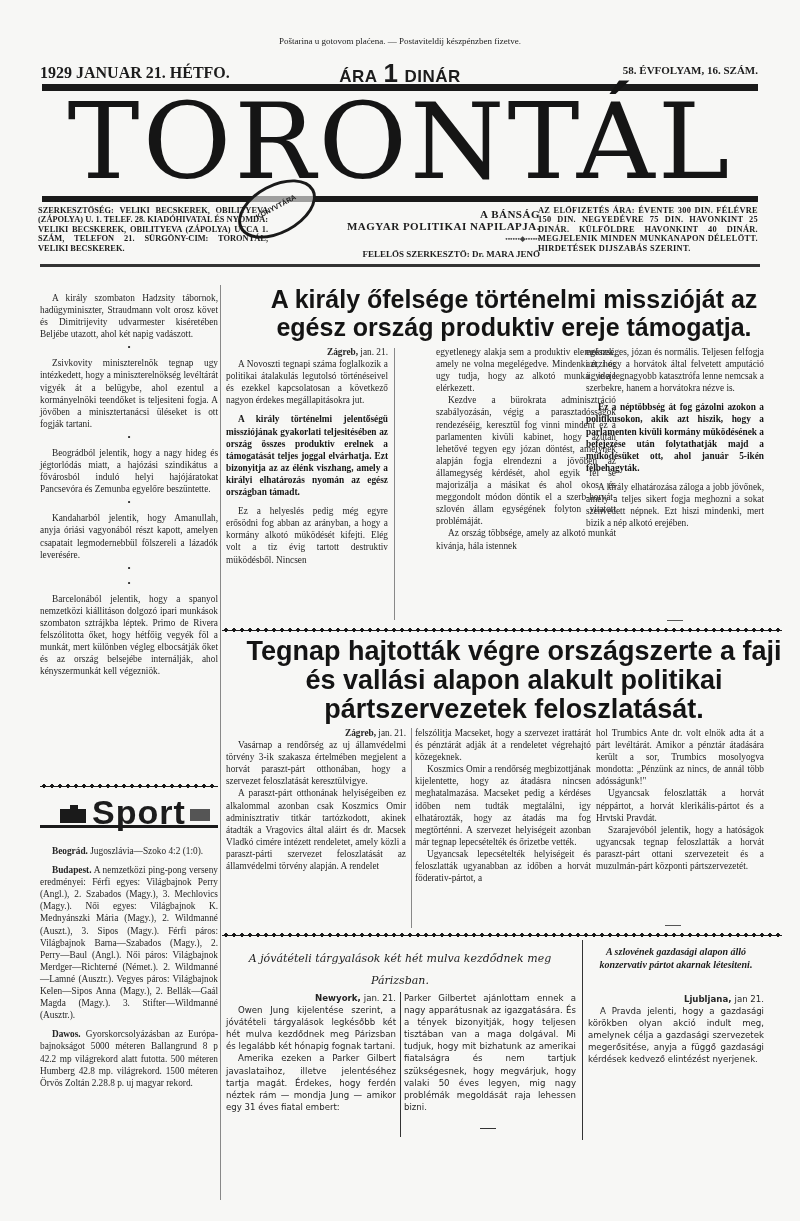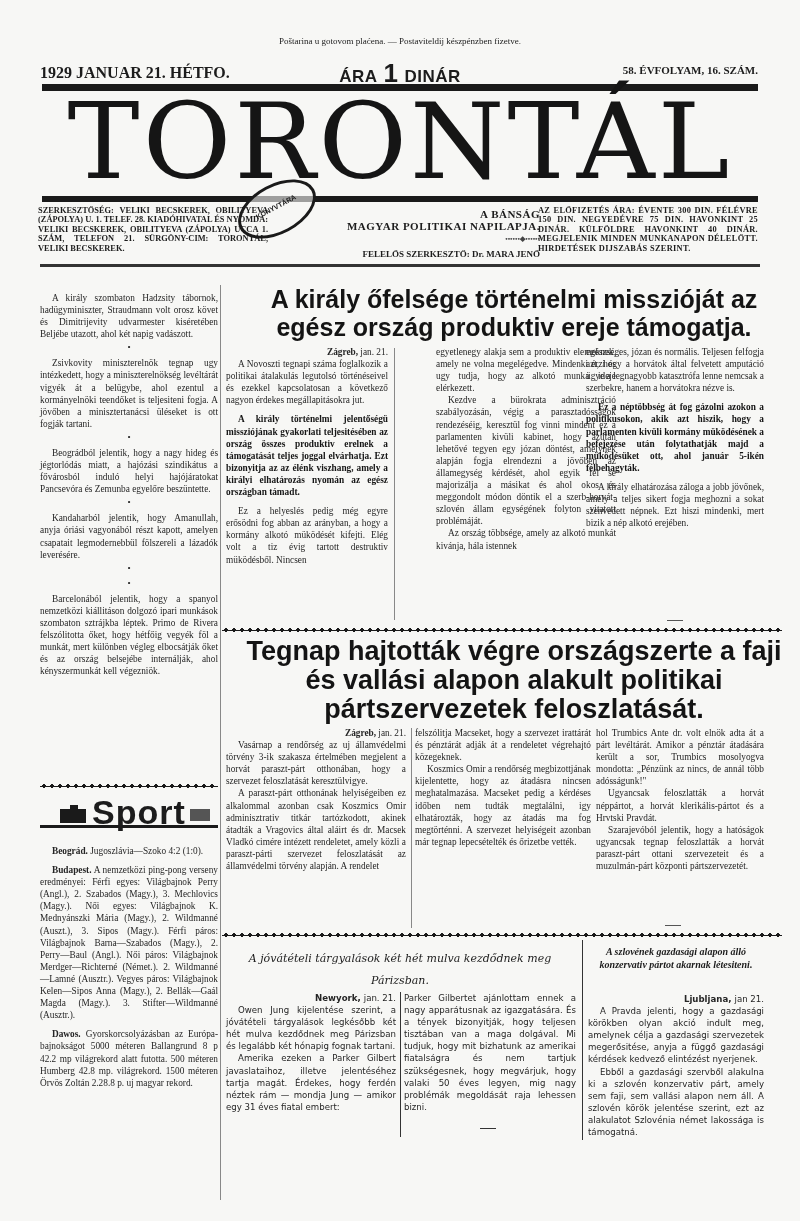--- a/index.html
+++ b/index.html
@@ -137,20 +137,21 @@
 <div class="abs h1 head2">Tegnap hajtották végre országszerte a faji és vallási alapon alakult politikai pártszervezetek feloszlatását.</div>
 <div class="abs col" style="top:727px;left:226px;width:180px;">
   <p class="lead"><span style="font-weight:bold">Zágreb,</span> <span>jan. 21.</span></p>
   <p>Vasárnap a rendőrség az uj államvédelmi törvény 3-ik szakasza értelmében megjelent a horvát paraszt-párt otthonában, hogy a szervezet feloszlatását keresztülvigye.</p>
   <p>A paraszt-párt otthonának helyiségeiben ez alkalommal azonban csak Koszmics Omir adminisztrativ titkár tartózkodott, akinek átadták a Vragovics által aláirt és dr. Macsek Vladkó cimére intézett rendeletet, amely közli a paraszt-párti szervezet feloszlatását az államvédelmi törvény alapján. A rendelet</p>
 </div>
 <div class="abs vline" style="top:728px;left:411px;height:200px;"></div>
 <div class="abs col" style="top:727px;left:415px;width:176px;">
   <p style="text-indent:0">felszólitja Macseket, hogy a szervezet irattárát és pénztárát adják át a rendeletet végrehajtó közegeknek.</p>
   <p>Koszmics Omir a rendőrség megbizottjának kijelentette, hogy az átadásra nincsen meghatalmazása. Macseket pedig a kérdéses időben nem tudták megtalálni, igy elhatározták, hogy az átadás ma fog megtörténni. A szervezet helyiségeit azonban már tegnap lepecsételték és őrizetbe vették.</p>
+  <p>Ugyancsak lepecsételték helyiségeit és feloszlatták ugyanabban az időben a horvát föderativ-pártot, a</p>
 </div>
 <div class="abs col" style="top:727px;left:596px;width:168px;">
   <p style="text-indent:0">hol Trumbics Ante dr. volt elnök adta át a párt levéltárát. Amikor a pénztár átadására került a sor, Trumbics mosolyogva mondotta: „Pénzünk az nincs, de annál több adósságunk!"</p>
   <p>Ugyancsak feloszlatták a horvát néppártot, a horvát klerikális-pártot és a Hrvtski Pravdát.</p>
   <p>Szarajevóból jelentik, hogy a hatóságok ugyancsak tegnap feloszlatták a horvát paraszt-párt ottani szervezeteit és a muzulmán-párt központi pártszervezetét.</p>
 </div>
 <div class="abs" style="top:925px;left:665px;width:16px;height:1px;background:#555;"></div>
 <div class="abs sep-dots" style="top:933px;left:222px;width:560px;"></div>
 
 <div class="abs head3">A jóvátételi tárgyalások két hét mulva kezdődnek meg Párizsban.</div>
@@ -163,14 +164,13 @@
 <div class="abs col" style="top:992px;left:404px;width:172px;font-family:'DejaVu Sans',sans-serif;font-size:8.6px;">
   <p style="text-indent:0">Parker Gilbertet ajánlottam ennek a nagy apparátusnak az igazgatására. És a tények bizonyitják, hogy teljesen tisztában van a maga dolgával. Mi tudjuk, hogy mit bizhatunk az amerikai fiatalságra és nem tartjuk szükségesnek, hogy megvárjuk, hogy valaki 50 éves legyen, mig nagy problémák megoldását raja lehessen bizni.</p>
 </div>
 <div class="abs" style="top:1128px;left:480px;width:16px;height:1px;background:#333;"></div>
 <div class="abs vline" style="top:940px;left:582px;height:200px;background:#333;"></div>
 
 <div class="abs head4">A szlovének gazdasági alapon álló konzervativ pártot akarnak létesiteni.</div>
 <div class="abs col" style="top:993px;left:588px;width:176px;font-family:'DejaVu Sans',sans-serif;font-size:8.6px;">
   <p class="lead"><span style="font-weight:bold">Ljubljana,</span> <span>jan 21.</span></p>
   <p>A Pravda jelenti, hogy a gazdasági körökben olyan akció indult meg, amelynek célja a gazdasági szervezetek megerősitése, anyja a függő gazdasági kérdések kedvező elintézést nyerjenek.</p>
-  <p>Ebből a gazdasági szervből alakulna ki a szlovén konzervativ párt, amely sem faji, sem vallási alapon nem áll. A szlovén körök jelentése szerint, ezt az alakulatot Szlovénia német lakossága is támogatná.</p>
 </div>
 
 </body></html>

